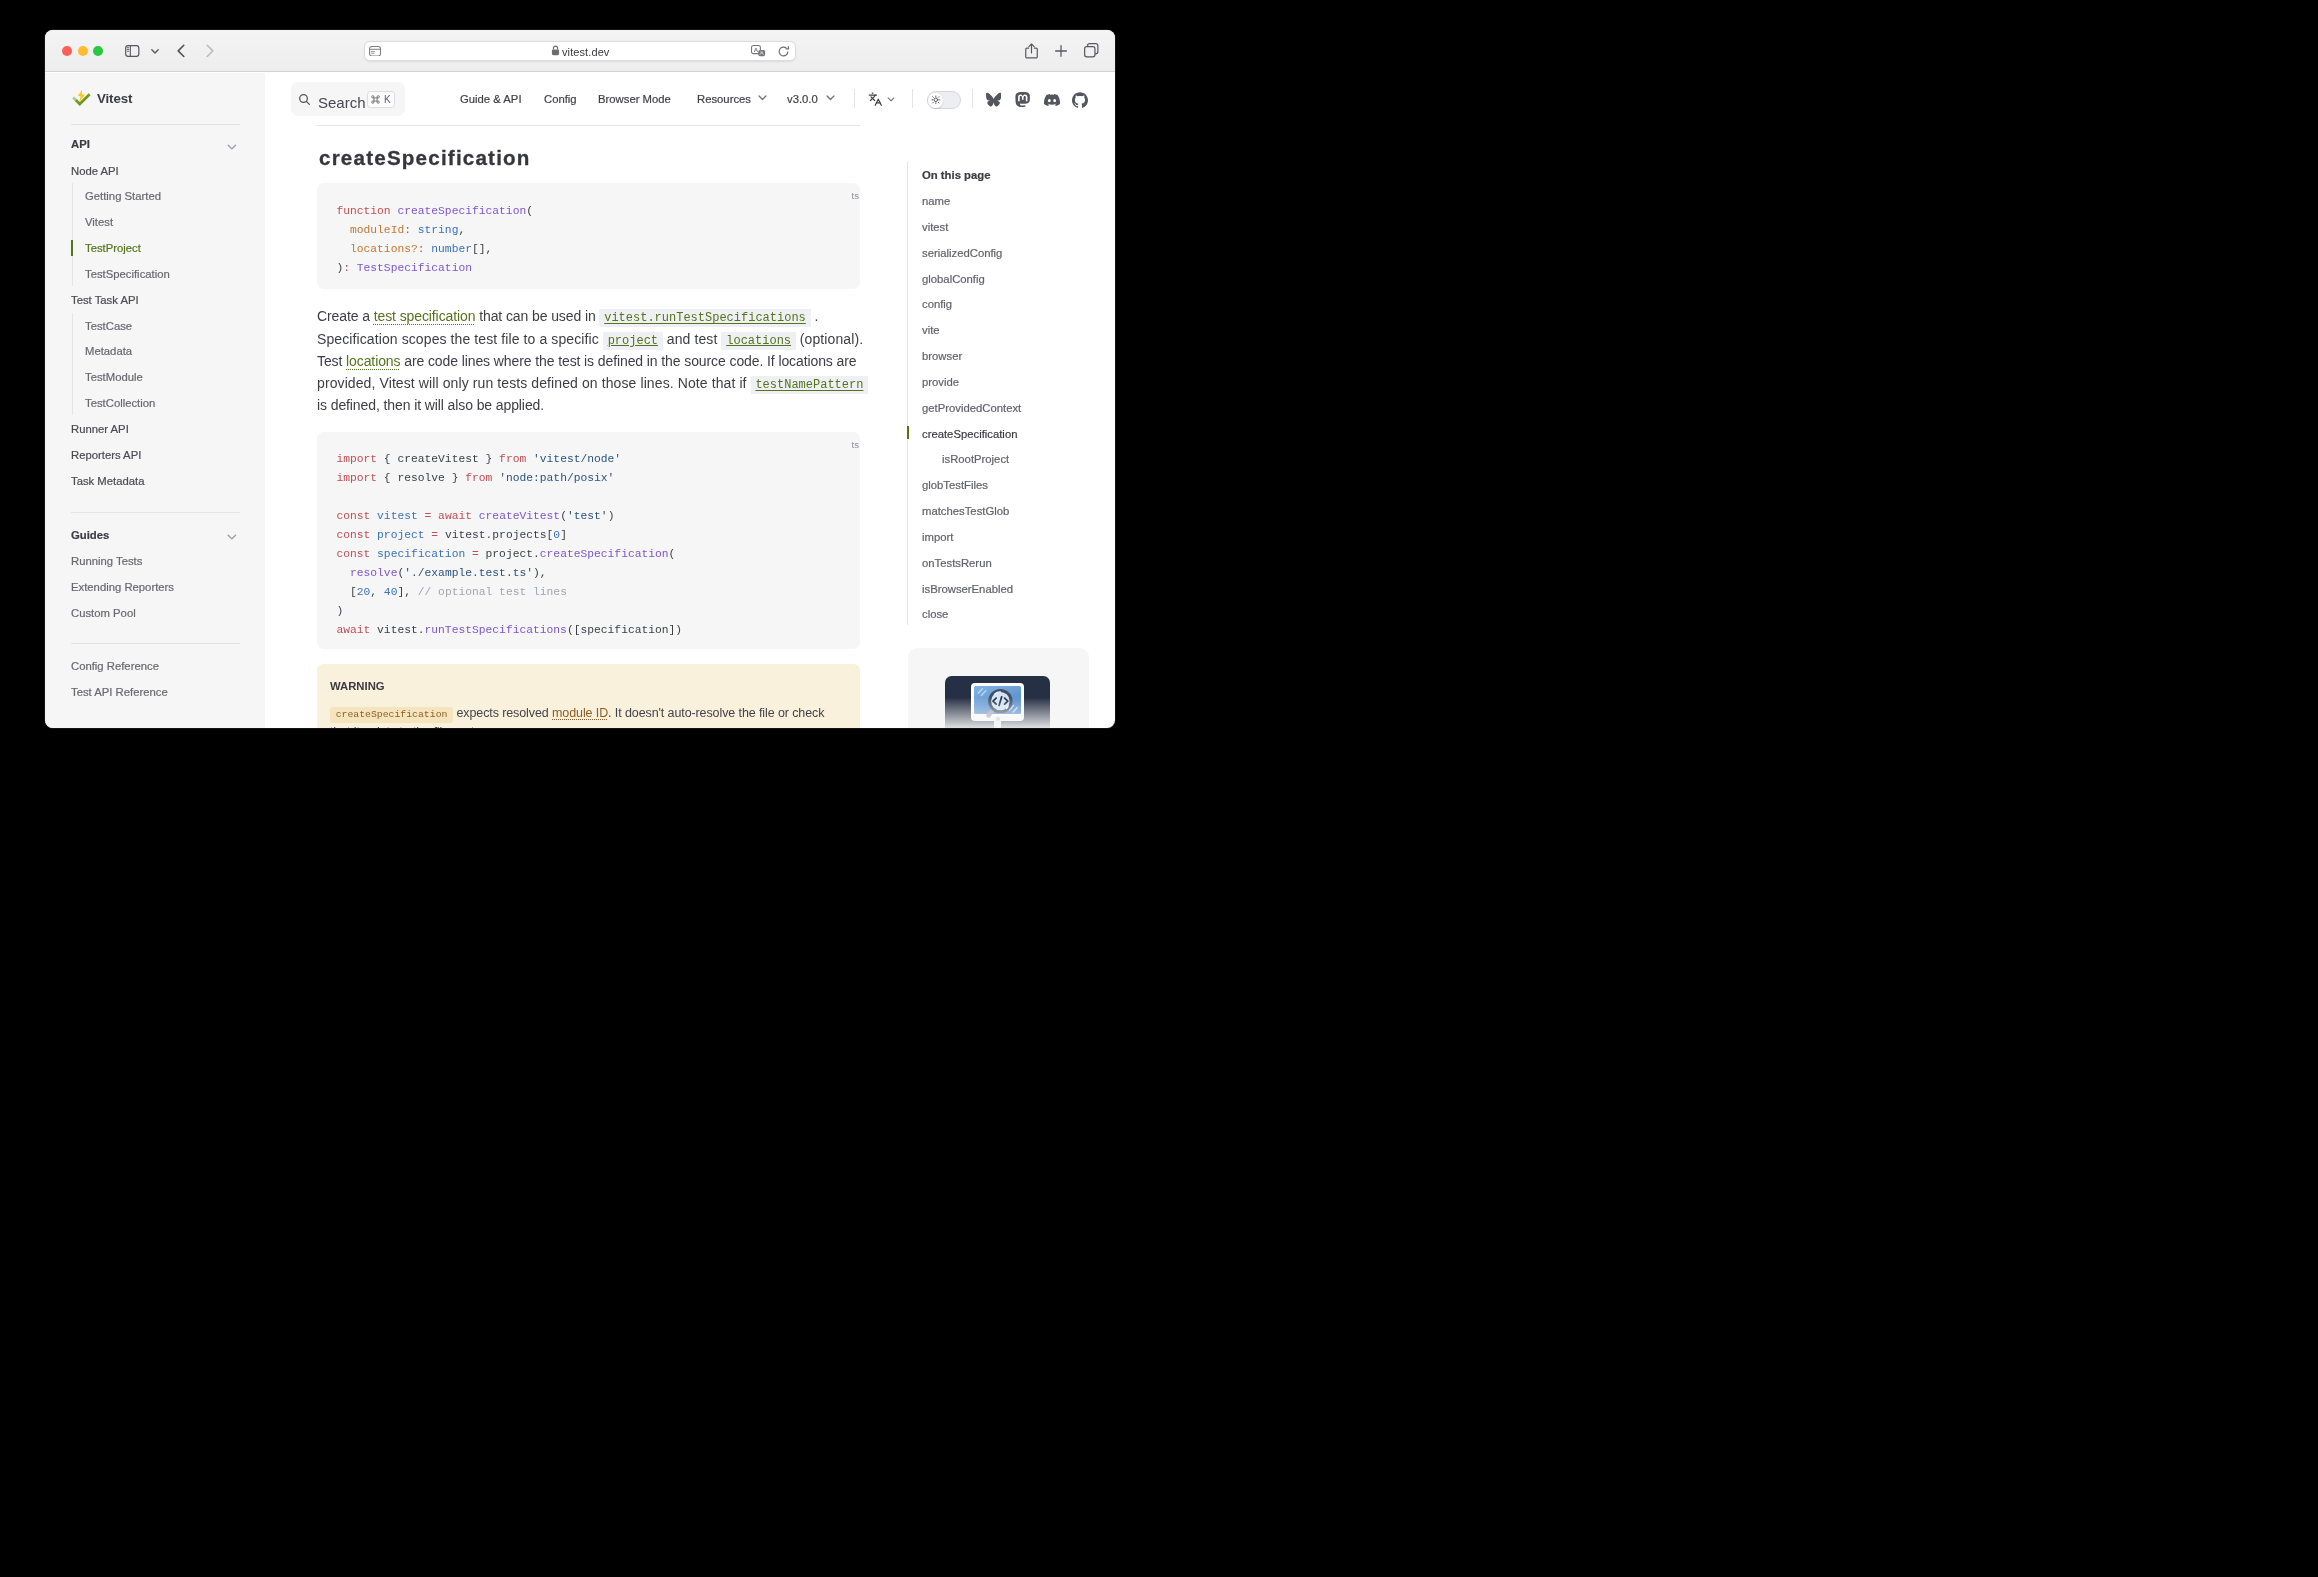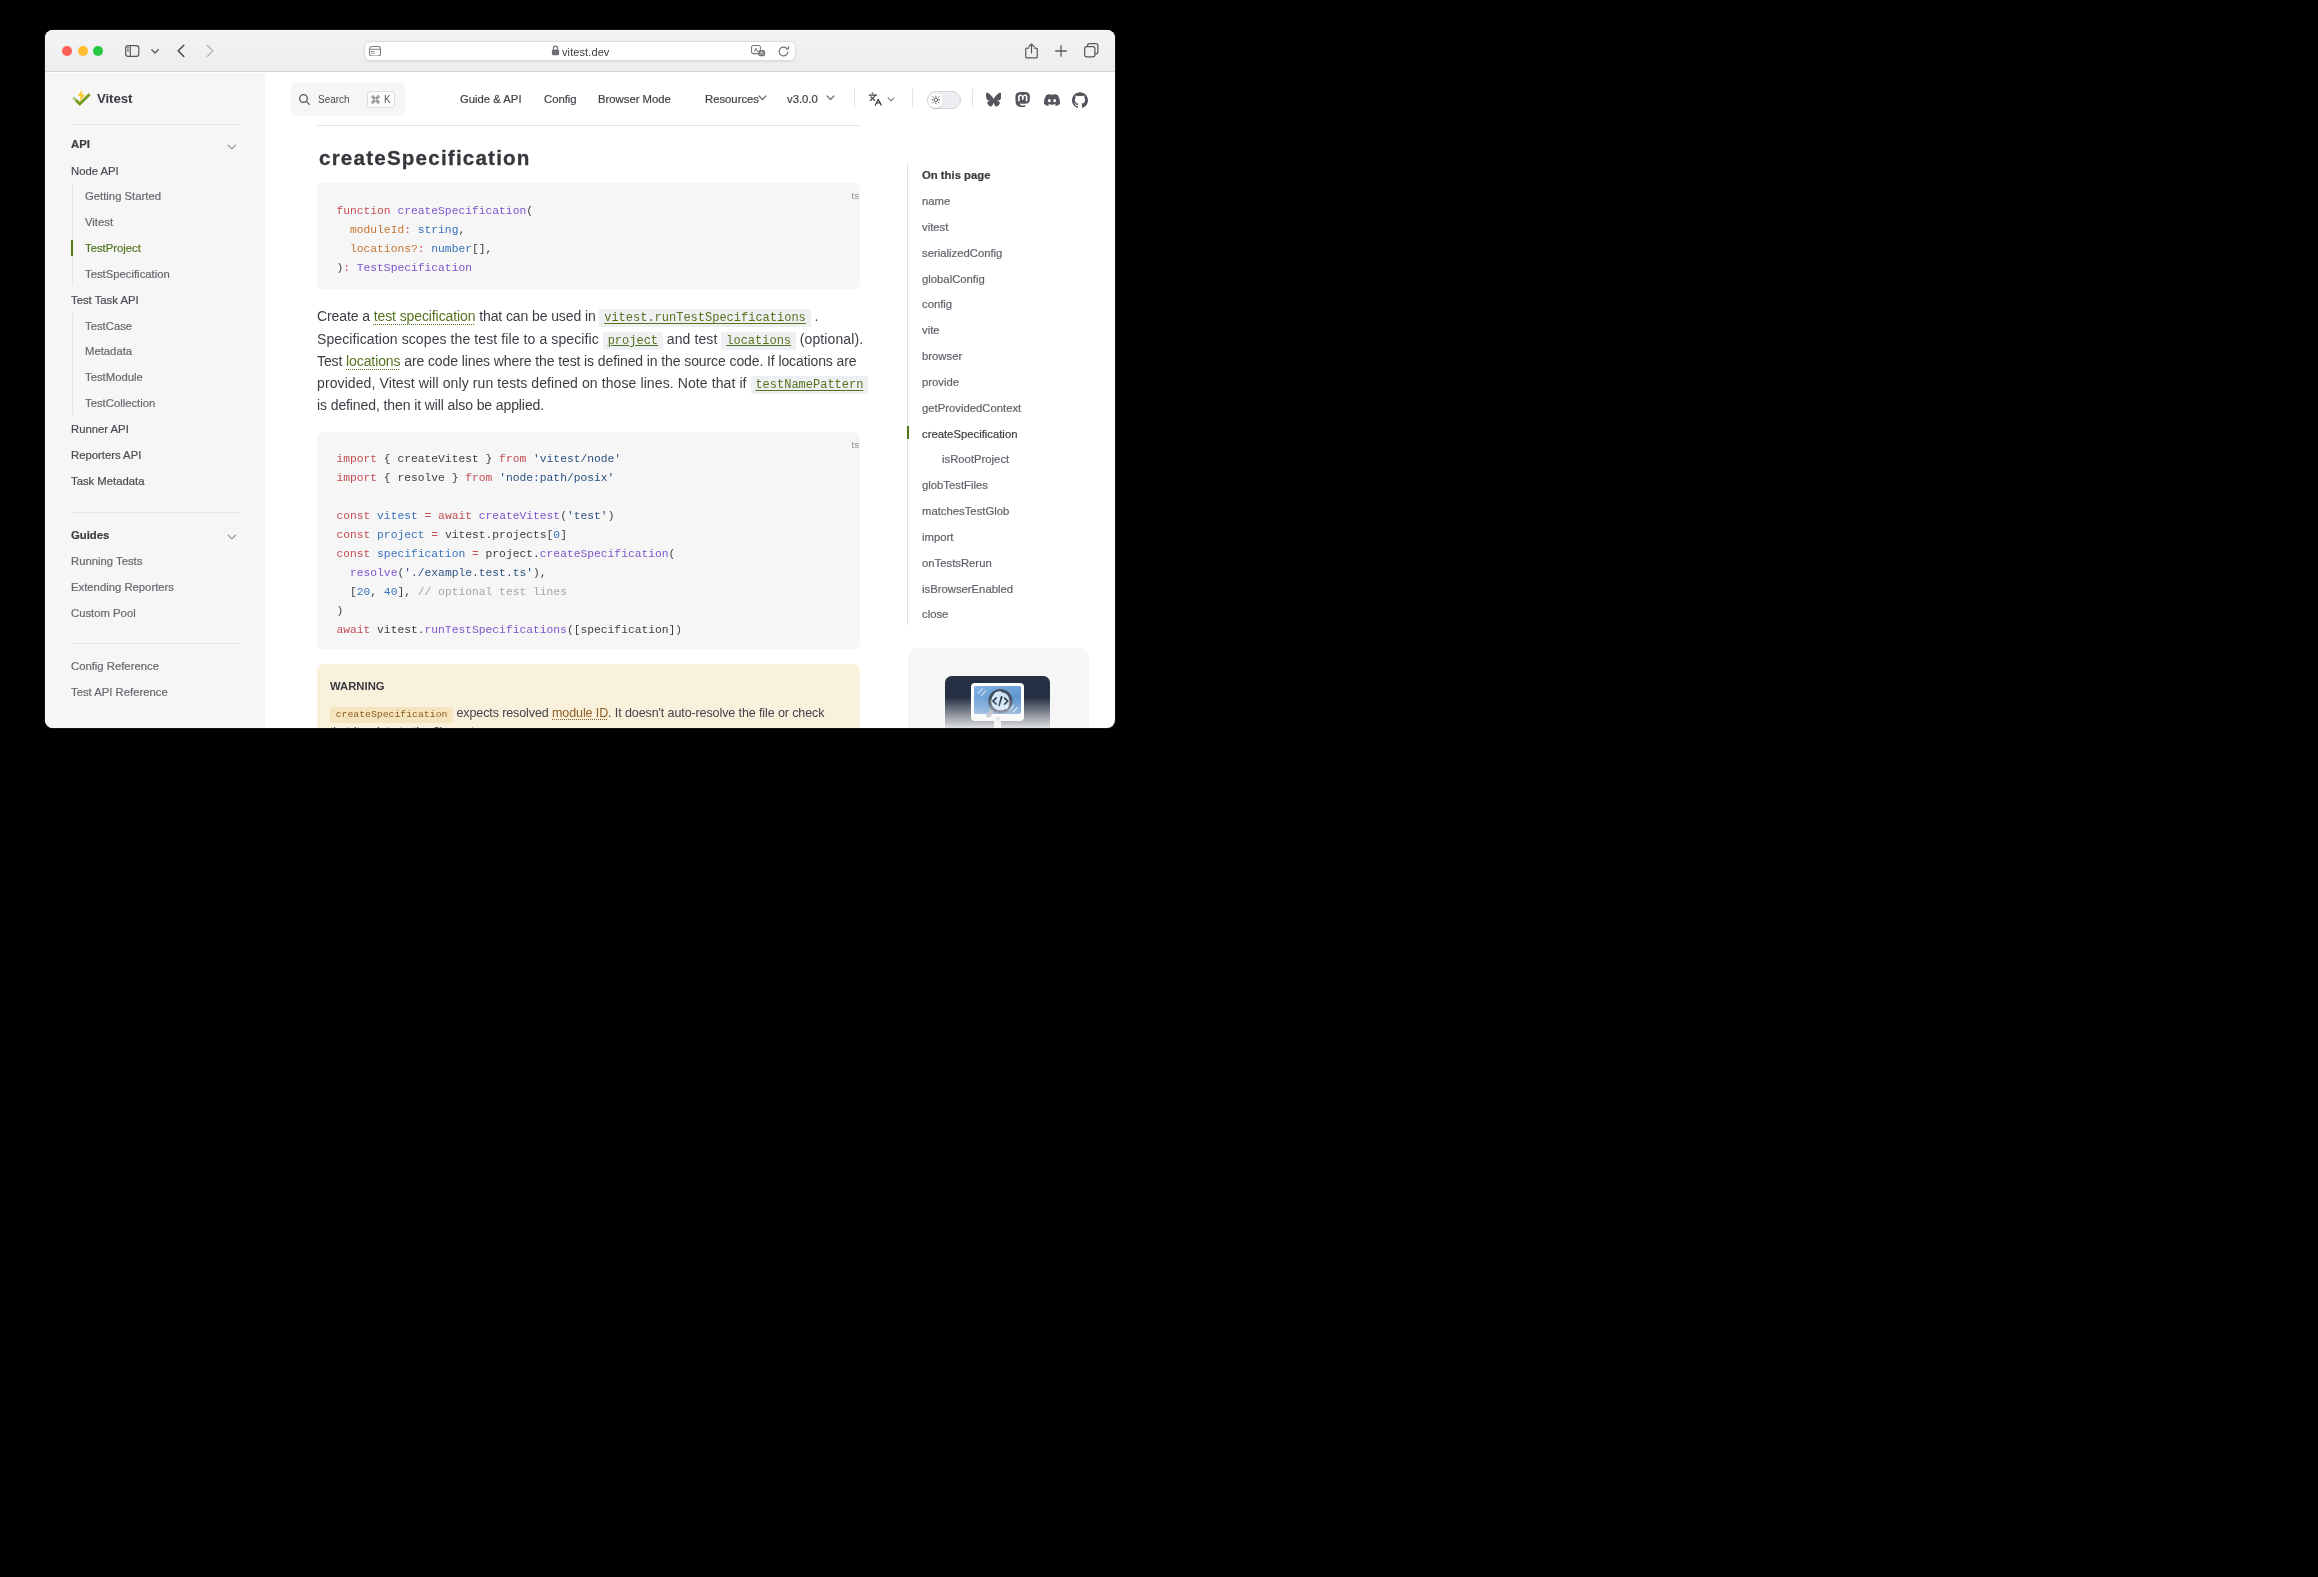--- a/index.html
+++ b/index.html
@@ -189,31 +189,31 @@
   <div class="sitem" style="left:26px; top:577px;">Custom Pool</div>
   <div class="sdiv" style="top:613px;"></div>
   <div class="sitem" style="left:26px; top:630px;">Config Reference</div>
   <div class="sitem" style="left:26px; top:656px;">Test API Reference</div>
 
   <div id="search"></div>
   <svg class="a" style="left:253px; top:63px;" width="13" height="13" viewBox="0 0 16 16">
     <circle cx="6.8" cy="6.8" r="4.7" stroke="#55555d" stroke-width="1.6" fill="none"></circle>
     <path d="M10.3 10.3 L14 14" stroke="#55555d" stroke-width="1.6" stroke-linecap="round"></path>
   </svg>
-  <div class="a" style="left:273px; top:64px; font-size:10px; color:#47474f;">Search</div>
+  <div class="a" style="left:273px; top:64px; font-size:15px; color:#47474f;">Search</div>
   <div id="kbd"></div>
   <svg class="a" style="left:326px; top:65px;" width="9" height="9" viewBox="0 0 12 12">
     <path d="M3.9 3.9 H2.5 A1.5 1.5 0 1 1 3.9 2.5 V3.9 M8.1 3.9 V2.5 A1.5 1.5 0 1 1 9.5 3.9 H8.1 M8.1 8.1 H9.5 A1.5 1.5 0 1 1 8.1 9.5 V8.1 M3.9 8.1 V9.5 A1.5 1.5 0 1 1 2.5 8.1 H3.9 M3.9 3.9 H8.1 V8.1 H3.9 Z" stroke="#5c5c64" stroke-width="1.05" fill="none"></path>
   </svg>
   <div class="a" style="left:339px; top:64px; font-size:10px; color:#5c5c64;">K</div>
 
   <div class="navlink" style="left:415px;">Guide &amp; API</div>
   <div class="navlink" style="left:499px;">Config</div>
   <div class="navlink" style="left:553px;">Browser Mode</div>
-  <div class="navlink" style="left:652px;margin-left:8px;">Resources</div>
+  <div class="navlink" style="left:652px;">Resources</div>
   <svg class="a" style="left:713px; top:65px;" width="9" height="5.7" viewBox="0 0 11 7">
       <path d="M1.3 1.3 L5.5 5.5 L9.7 1.3" stroke="#74747c" stroke-width="1.6" fill="none" stroke-linecap="round" stroke-linejoin="round"></path>
     </svg>
   <div class="navlink" style="left:742px;">v3.0.0</div>
   <svg class="a" style="left:781px; top:65px;" width="9" height="5.7" viewBox="0 0 11 7">
       <path d="M1.3 1.3 L5.5 5.5 L9.7 1.3" stroke="#74747c" stroke-width="1.6" fill="none" stroke-linecap="round" stroke-linejoin="round"></path>
     </svg>
   <div class="navsep" style="left:809px;"></div>
   <svg class="a" style="left:823px; top:62px;" width="14.5" height="14.5" viewBox="0 0 24 24" fill="none" stroke="#3f3f46" stroke-width="2" stroke-linecap="round" stroke-linejoin="round">
     <path d="m5 8 6 6"></path>

